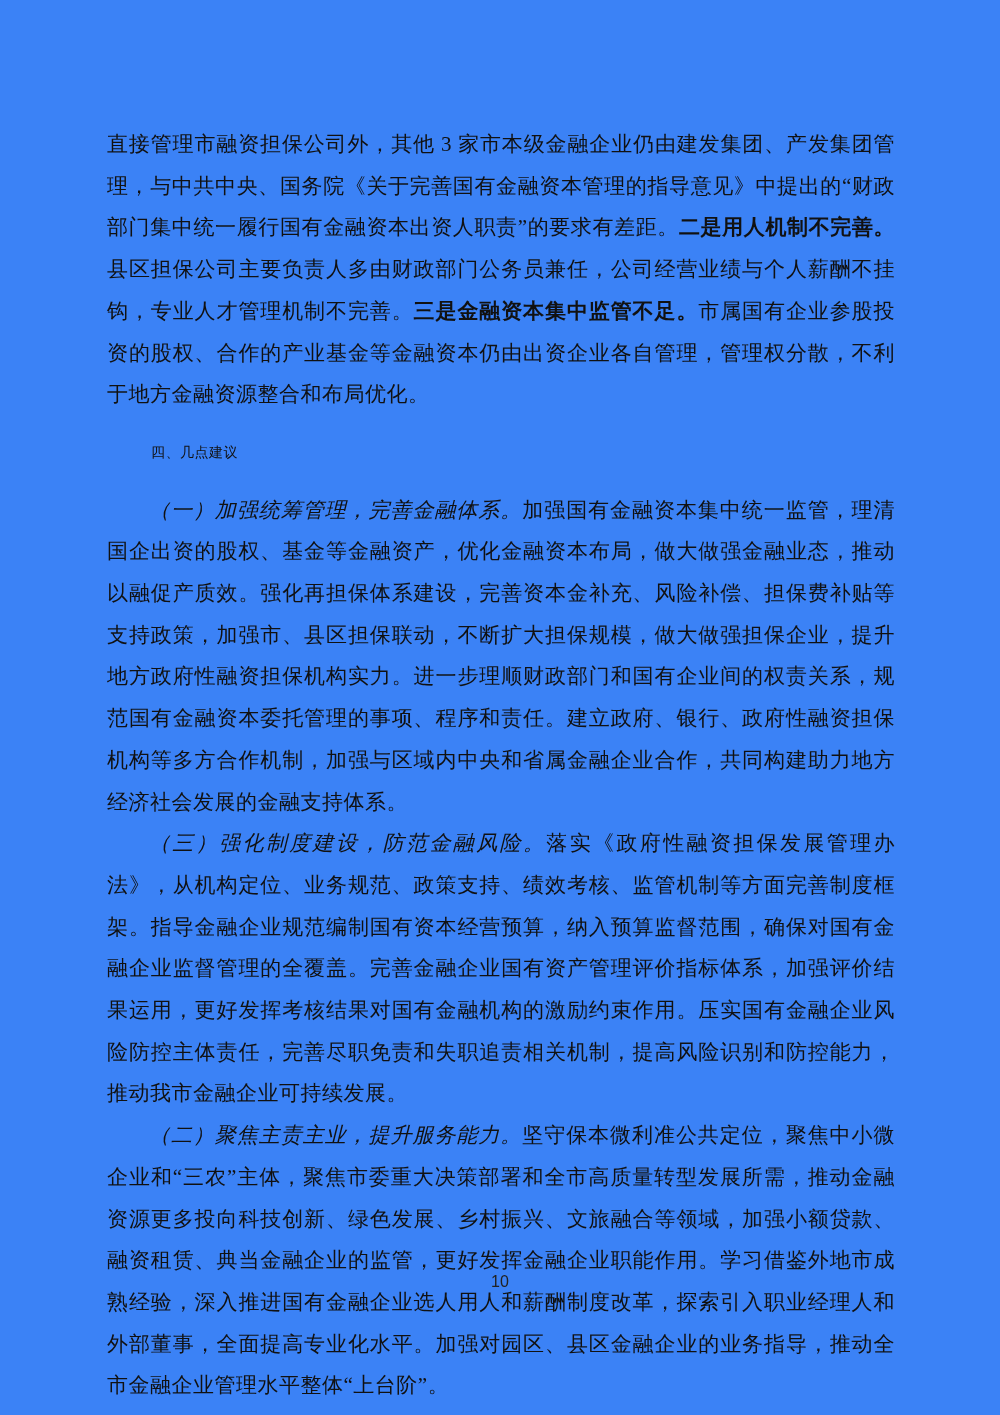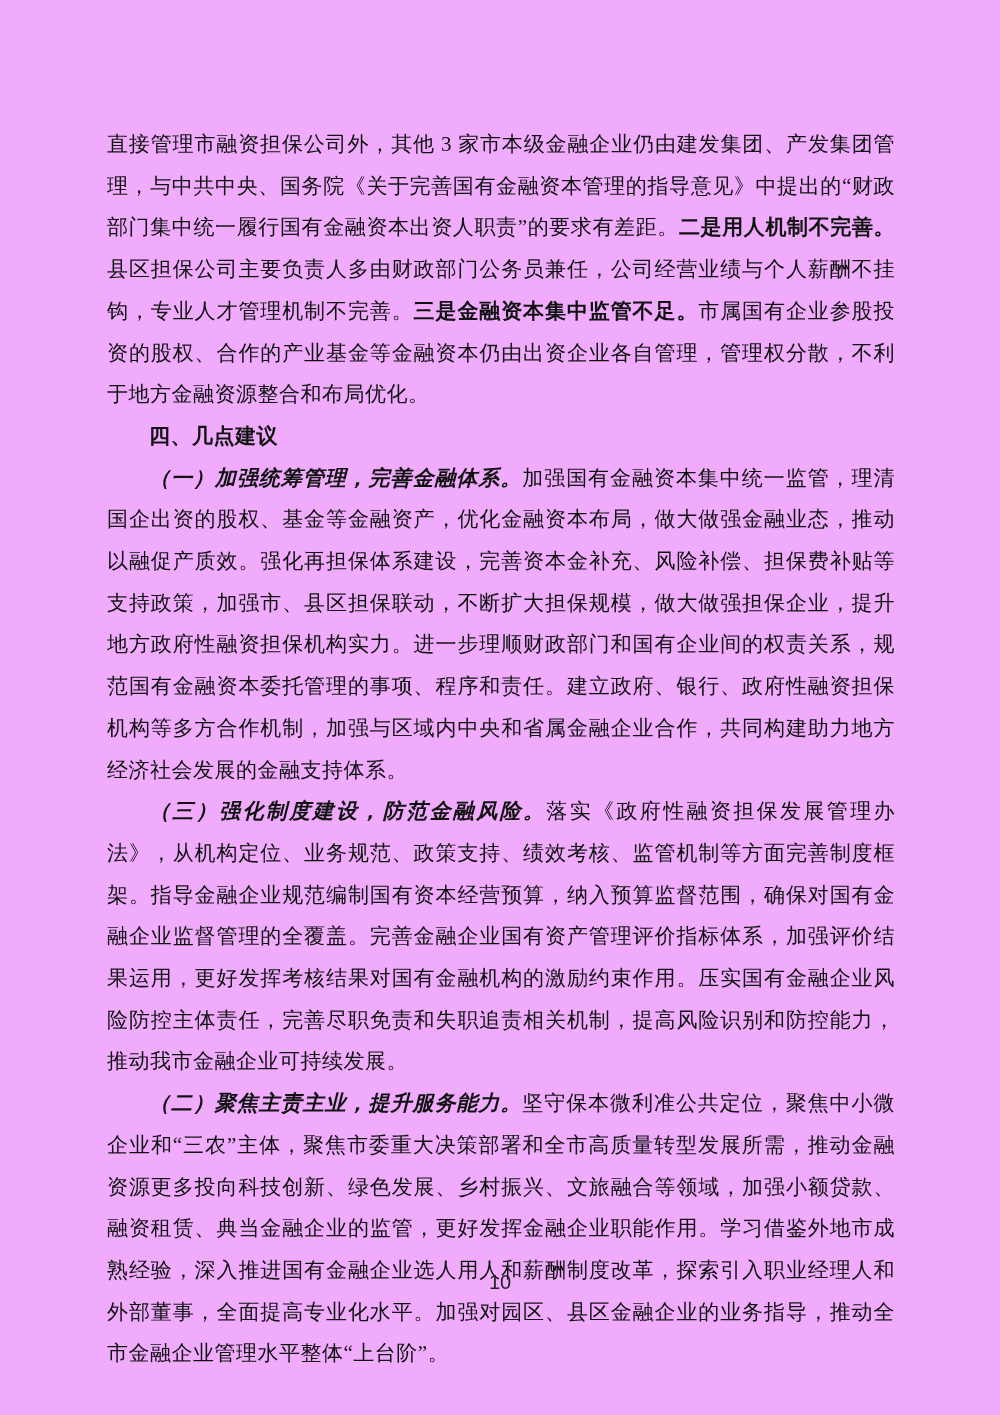--- a/index.html
+++ b/index.html
@@ -4,21 +4,21 @@
 <style>
   html, body {
     margin: 0;
     padding: 0;
     background: #ffffff;
   }
   .page {
     position: relative;
     width: 1000px;
     height: 1415px;
-    background: #f0abfc;
+    background: #3b82f6;
     overflow: hidden;
     font-family: "Liberation Serif", serif;
     color: #111111;
   }
   .content {
     position: absolute;
     left: 107px;
     top: 124px;
     width: 788px;
     font-size: 21px;
@@ -28,41 +28,41 @@
   }
   .content p {
     margin: 0;
     padding: 0;
     text-indent: 2em;
   }
   .content p.continuation {
     text-indent: 0;
   }
   .heading {
-    margin: 0;
+    margin: 16px;
     padding: 0;
-    font-size: 21px;
+    font-size: 14px;
     line-height: 41.7px;
-    font-weight: bold;
+    font-weight: normal;
     text-indent: 2em;
   }
   .bold {
     font-weight: bold;
   }
   .lead {
-    font-weight: bold;
+    font-weight: normal;
     font-style: italic;
   }
   .page-number {
     position: absolute;
     top: 1272px;
     left: 0;
     width: 100%;
     text-align: center;
-    font-size: 20px;
+    font-size: 16px;
     line-height: 20px;
     font-family: "Liberation Sans", sans-serif;
     color: #222222;
   }
 </style>
 </head>
 <body>
 
 <div class="page">
   <div class="content">

